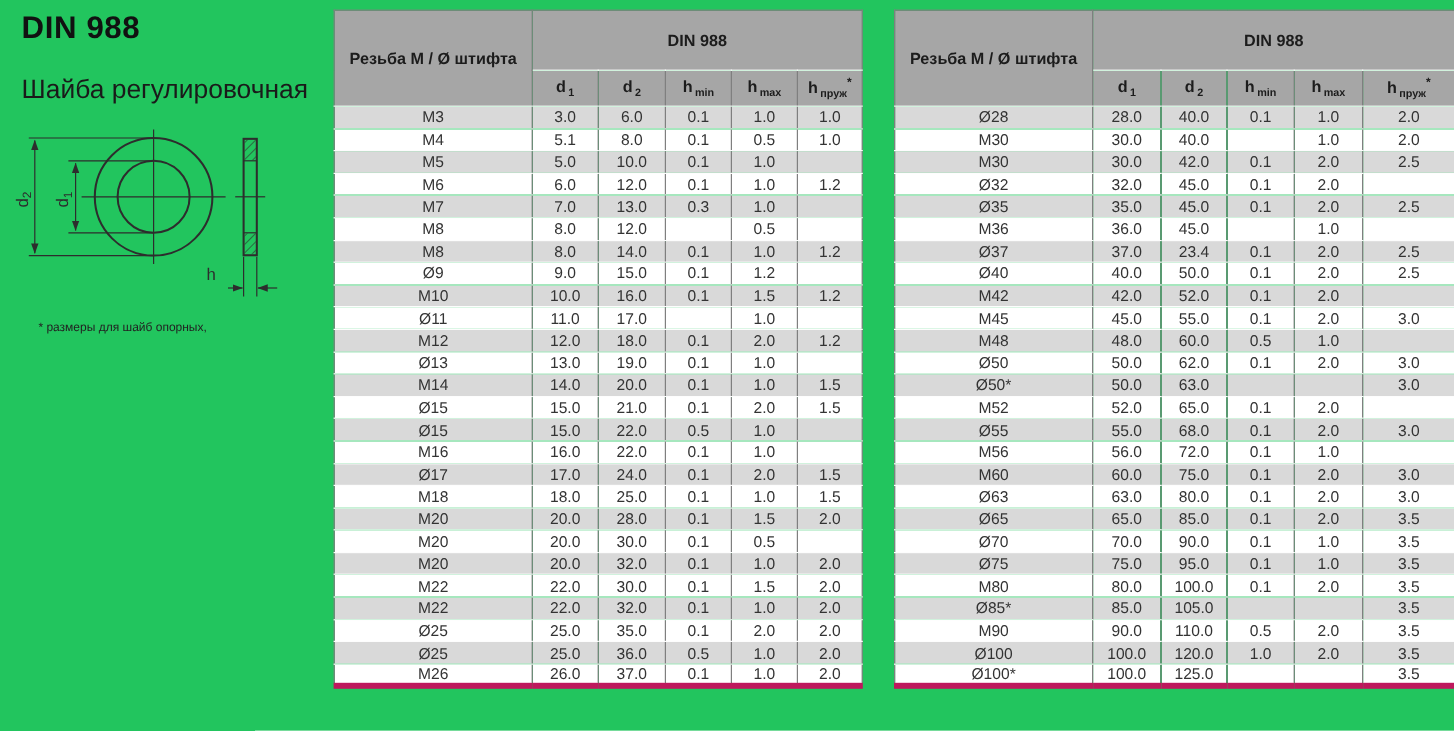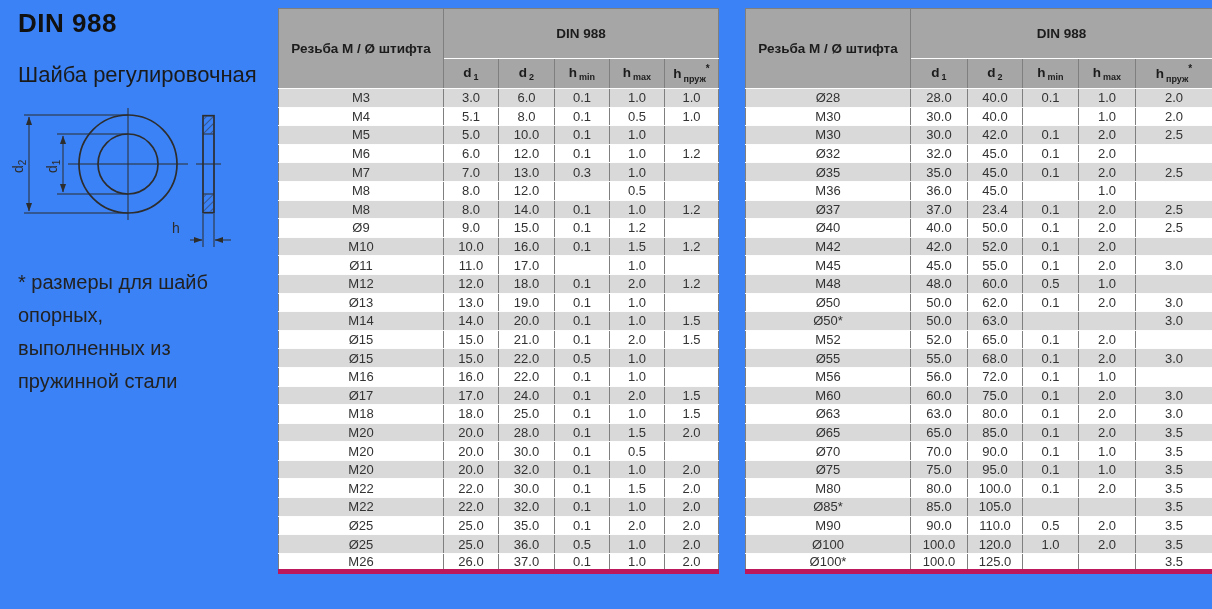--- a/index.html
+++ b/index.html
@@ -1,25 +1,25 @@
 <!DOCTYPE html>
 <html><head>
 <meta charset="utf-8">
 <style>
   * { margin: 0; padding: 0; box-sizing: border-box; }
   html, body { background: #ffffff; }
   body { font-family: "Liberation Sans", "DejaVu Sans", sans-serif; }
-  .page { position: relative; width: 1212px; height: 609px; background: #3b82f6; overflow: hidden; }
+  .page { position: relative; width: 1212px; height: 609px; background: #22c55e; overflow: hidden; }
 
   
   .left-panel { position: absolute; left: 18px; top: 8px; width: 252px; }
   .title { font-size: 26px; font-weight: bold; color: #111111; letter-spacing: 0.5px; }
   .subtitle { position: absolute; left: 0; top: 54px; font-size: 22px; color: #1a1a1a; white-space: nowrap; }
   .drawing { position: absolute; left: 10px; top: 100px; }
-  .footnote { position: absolute; left: 18px; top: 266px; width: 250px; font-size: 20px; line-height: 1.65; color: #222222; }
+  .footnote { position: absolute; left: 32px; top: 266px; width: 250px; font-size: 10px; line-height: 1.65; color: #222222; }
 
   
   table { border-collapse: collapse; table-layout: fixed; position: absolute; top: 8px; }
   .t1 { left: 278px; width: 440px; }
   .t2 { left: 745px; width: 467px; }
   th, td { padding: 0; text-align: center; vertical-align: middle; overflow: hidden; white-space: nowrap; }
   thead th { background: #a6a6a6; color: #1c1c1c; font-weight: bold; font-size: 13.5px;
              border-left: 1px solid #7f7f7f; border-right: 1px solid #7f7f7f; }
   tr.top-row th { height: 50px; border-top: 1px solid #7f7f7f; border-bottom: 1px solid #fdfdfd; }
   tr.cols-row th { height: 30px; border-bottom: 1px solid #fdfdfd; }
@@ -92,21 +92,20 @@
       <line class="ln" x1="193" y1="114" x2="193" y2="147"></line>
       <line class="ln" x1="204" y1="114" x2="204" y2="147"></line>
       <line class="ln" x1="180" y1="140" x2="192" y2="140" marker-end="url(#arr)"></line>
       <line class="ln" x1="221" y1="140" x2="205" y2="140" marker-end="url(#arr)"></line>
       <text class="dimtext" x="162" y="133">h</text>
     </g>
   </svg>
 
   <div class="footnote">
     <div>* размеры для шайб опорных,</div>
-    <div>выполненных из пружинной стали</div>
   </div>
 
   <table class="t1">
     <colgroup>
       <col style="width:165px">
         <col style="width:55px">
         <col style="width:56px">
       <col style="width:55px">
         <col style="width:55px">
         <col style="width:54px">

